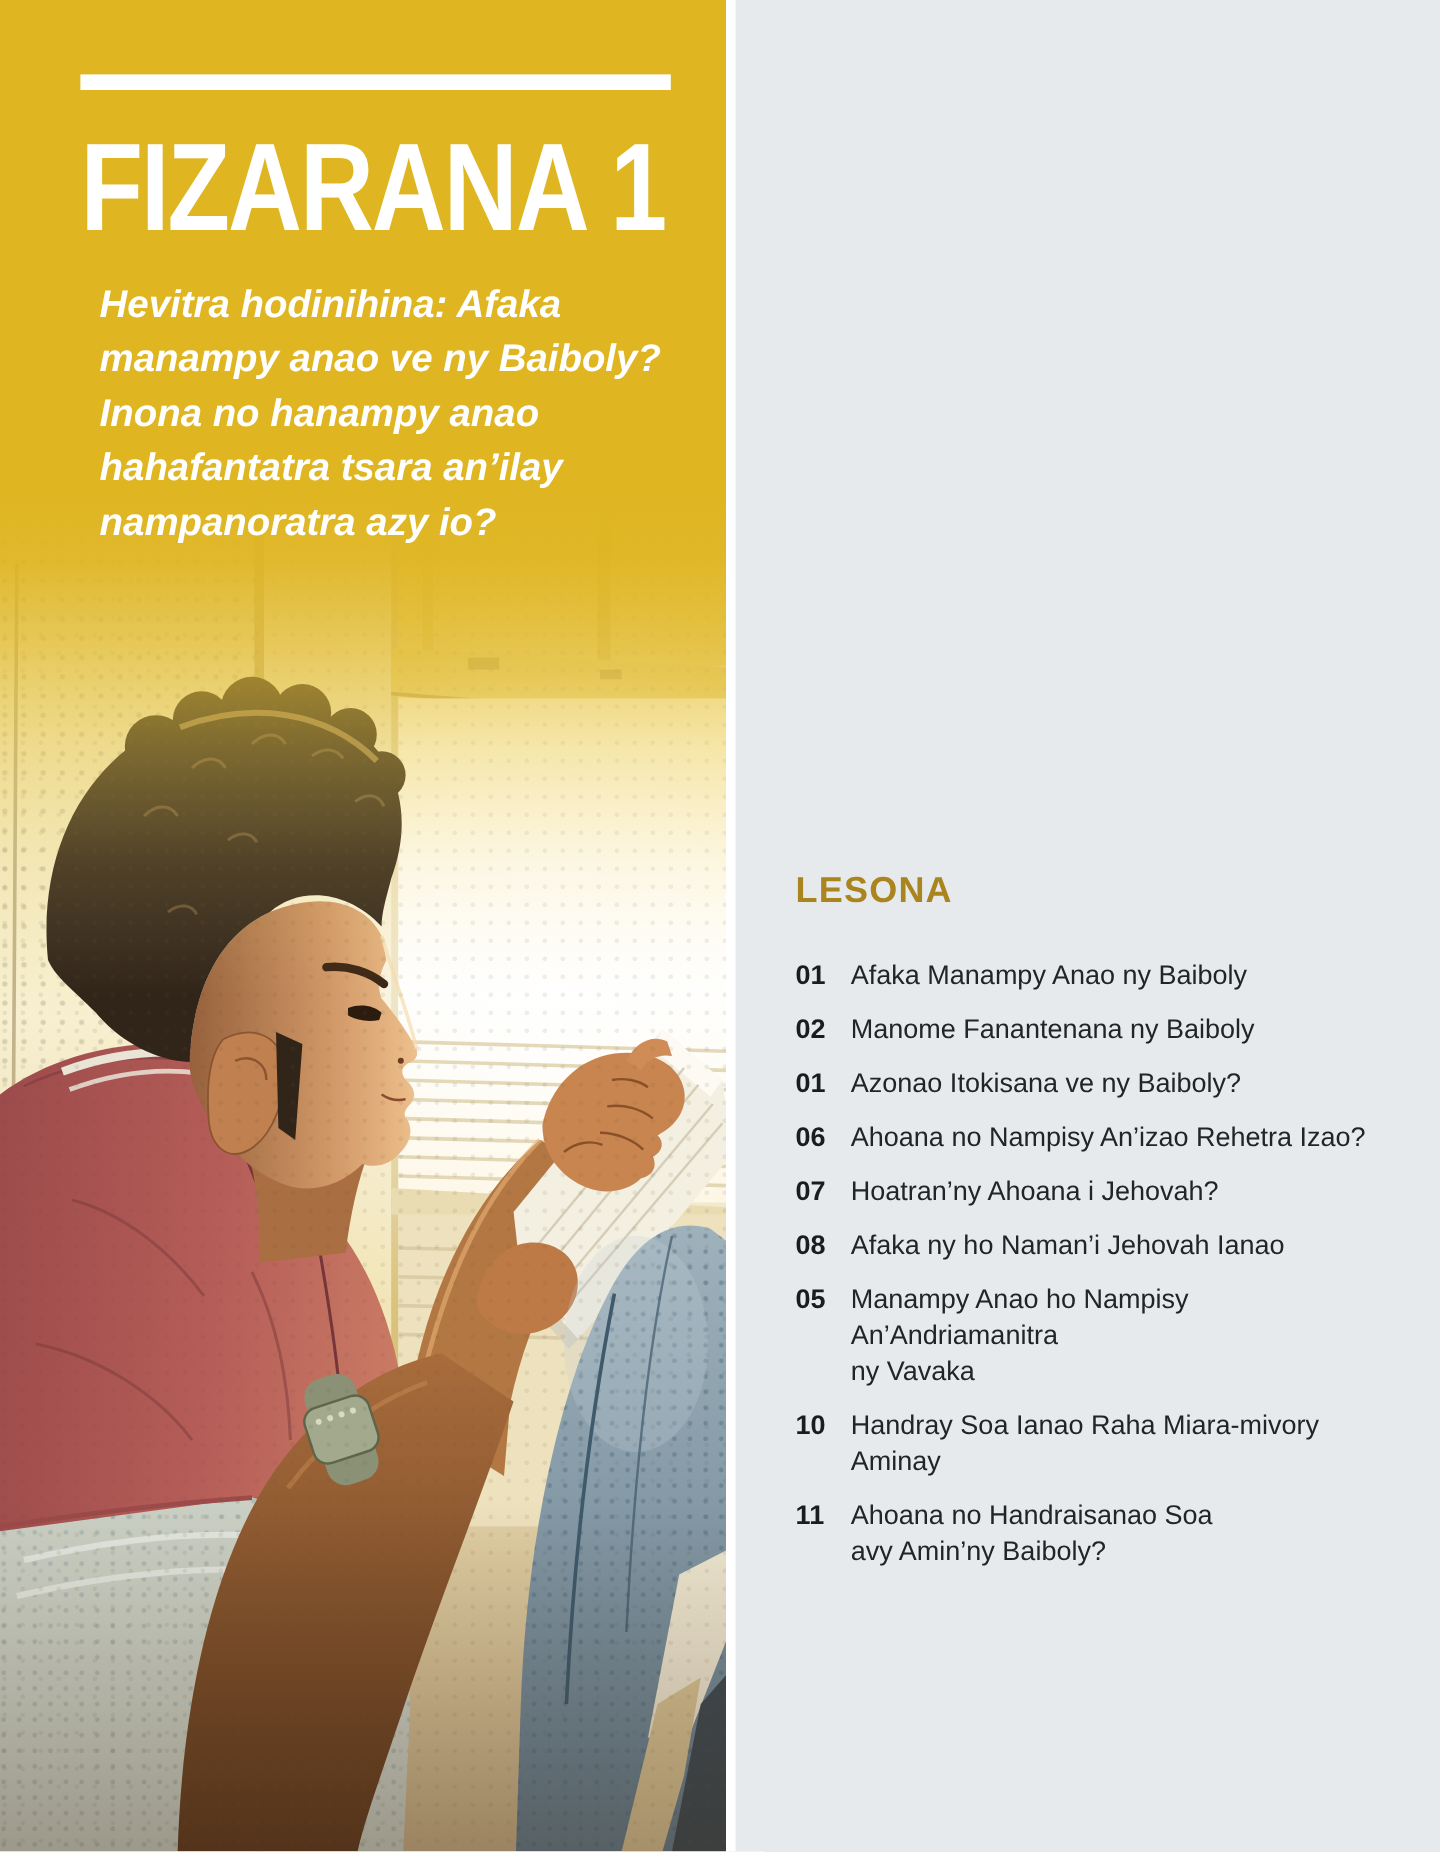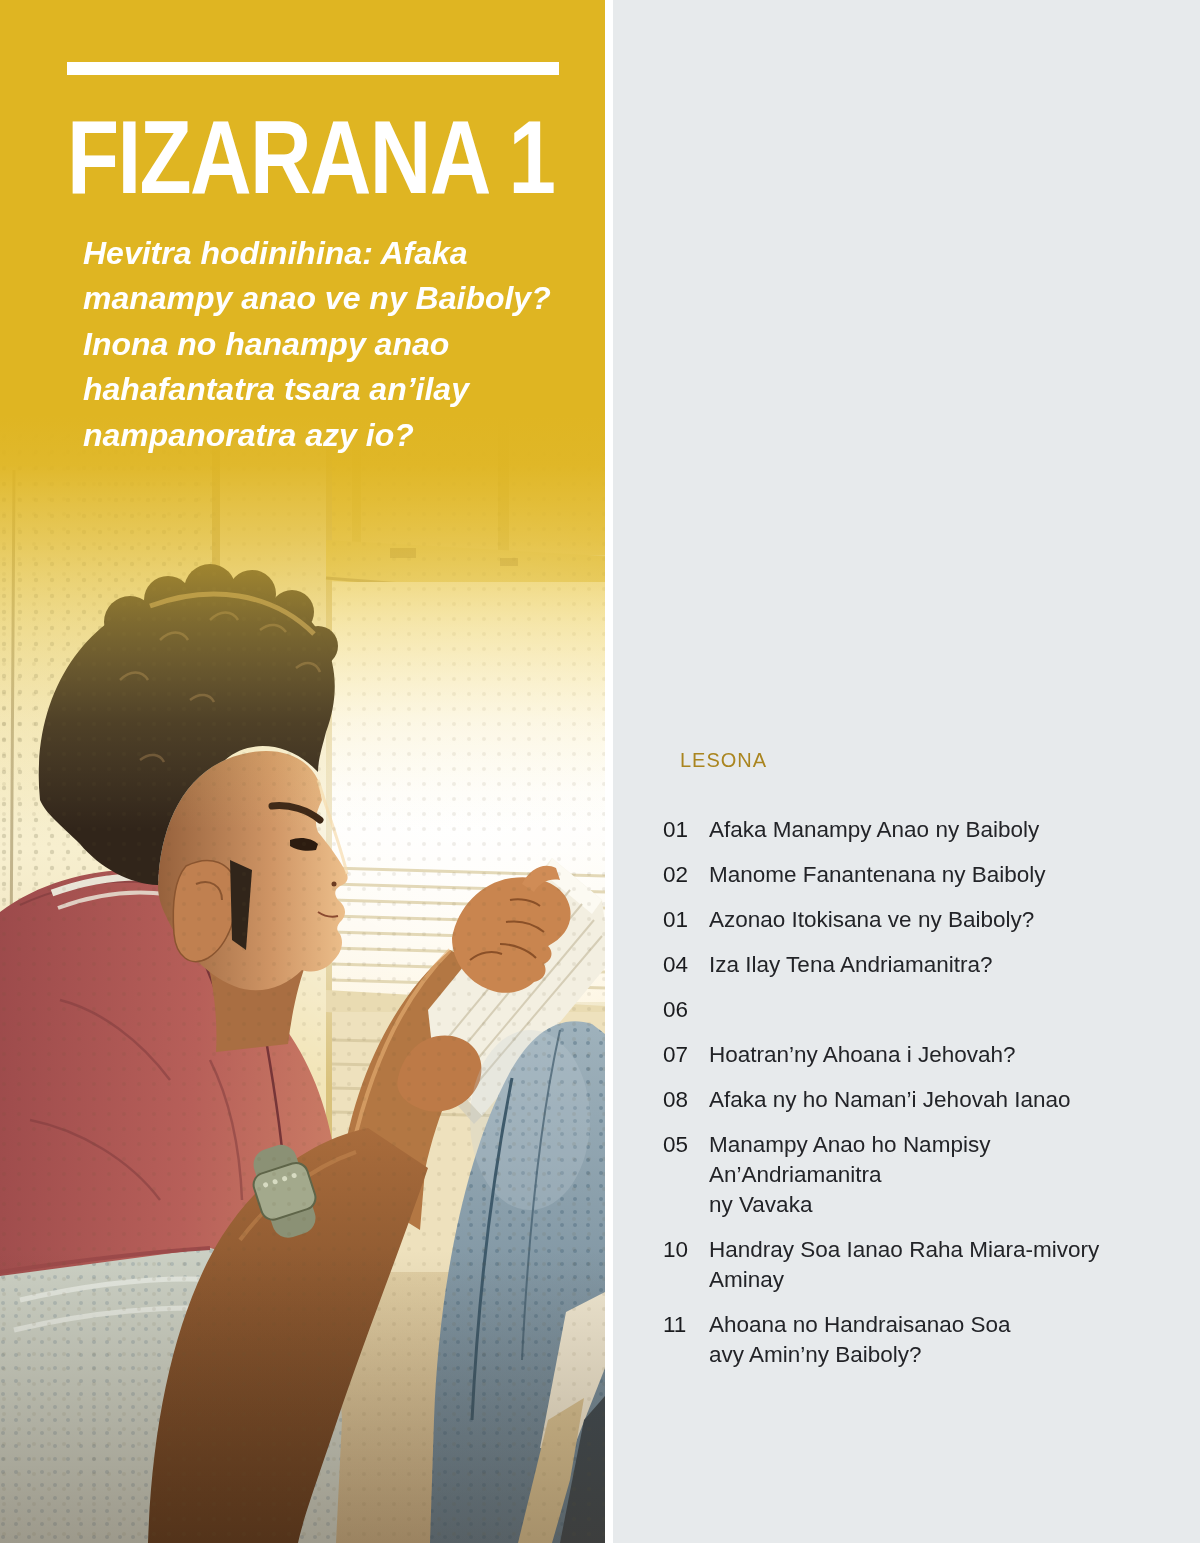--- a/index.html
+++ b/index.html
@@ -10,24 +10,24 @@
   .left-panel svg{position:absolute;left:0;top:0;}
   .head-block{position:absolute;left:67px;top:62px;width:525px;color:#ffffff;z-index:3;}
   .title-rule{width:492px;height:13px;background:#ffffff;}
   .part-title{margin:0;margin-top:30px;font-size:104px;font-weight:bold;letter-spacing:-2px;
               line-height:1.0;white-space:nowrap;transform:scaleX(0.82);transform-origin:left top;}
   .part-intro{margin:16px;margin-top:22px;font-size:32px;line-height:1.42;font-weight:bold;
               font-style:italic;white-space:pre-line;}
   
   .right-panel{position:absolute;left:613px;top:0;width:587px;height:1543px;background:#e7eaec;
                box-sizing:border-box;padding:726px 38px 0 50px;}
-  .lessons-heading{margin:17px;font-size:20px;line-height:34px;font-weight:normal;color:#aa851f;letter-spacing:1px;}
+  .lessons-heading{margin:0;font-size:30px;line-height:34px;font-weight:bold;color:#aa851f;letter-spacing:1px;}
   .lesson-list{list-style:none;margin:38px 0 0 0;padding:0;display:flex;flex-direction:column;gap:15px;}
   .lesson{display:flex;align-items:flex-start;font-size:22.5px;line-height:30px;color:#232428;}
-  .lesson .num{flex:none;width:46px;font-weight:normal;color:#1b1c1f;}
+  .lesson .num{flex:none;width:46px;font-weight:bold;color:#1b1c1f;}
   .lesson .ttl{white-space:pre-line;}
 </style>
 </head>
 <body>
 
 <div class="page">
 
   <div class="left-panel">
 
     <svg width="605" height="1543" viewBox="0 0 605 1543" aria-hidden="true">
@@ -276,25 +276,22 @@
       </li>
       <li class="lesson">
         <span class="num">02</span>
         <span class="ttl">Manome Fanantenana ny Baiboly</span>
       </li>
       <li class="lesson">
         <span class="num">01</span>
         <span class="ttl">Azonao Itokisana ve ny Baiboly?</span>
       </li>
       <li class="lesson">
-        <span class="num">04</span>
-        <span class="ttl">Iza Ilay Tena Andriamanitra?</span>
-      </li>
-      <li class="lesson">
         <span class="num">06</span>
+        <span class="ttl">Ahoana no Nampisy An’izao Rehetra Izao?</span>
       </li>
       <li class="lesson">
         <span class="num">07</span>
         <span class="ttl">Hoatran’ny Ahoana i Jehovah?</span>
       </li>
       <li class="lesson">
         <span class="num">08</span>
         <span class="ttl">Afaka ny ho Naman’i Jehovah Ianao</span>
       </li>
       <li class="lesson">

